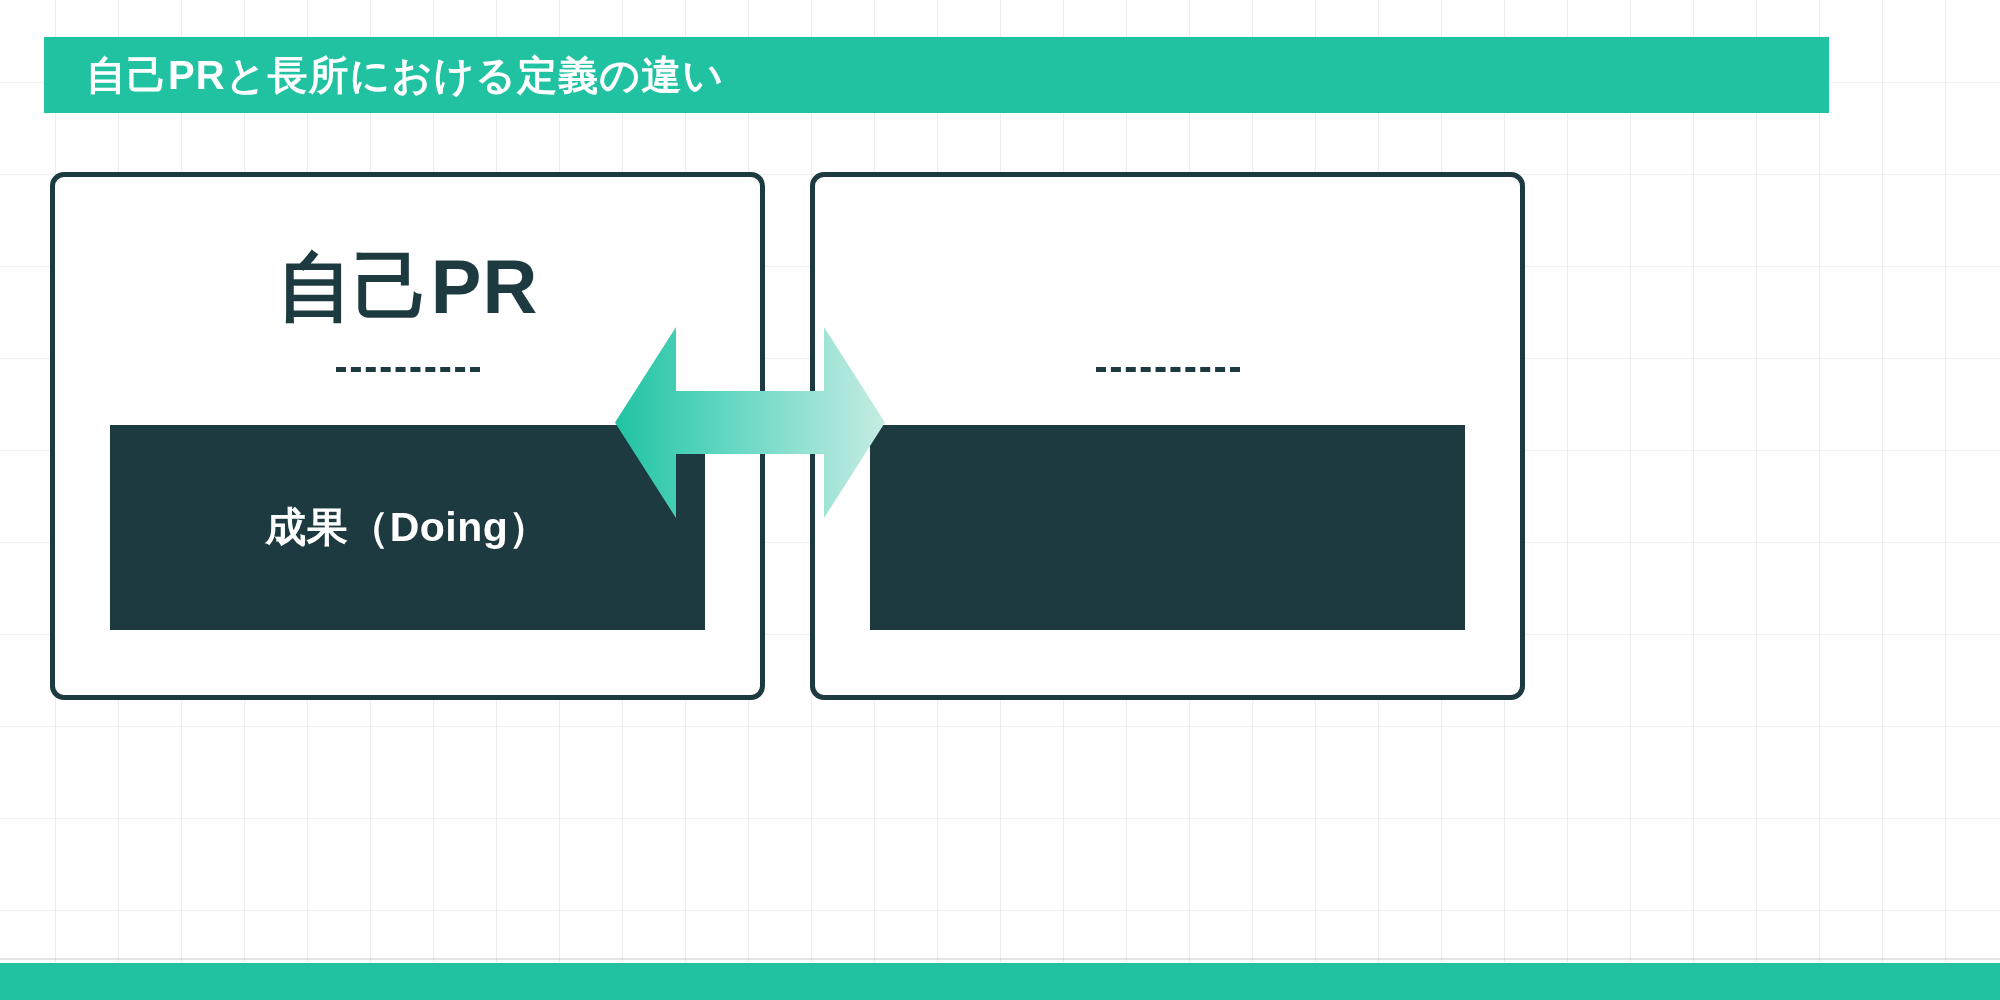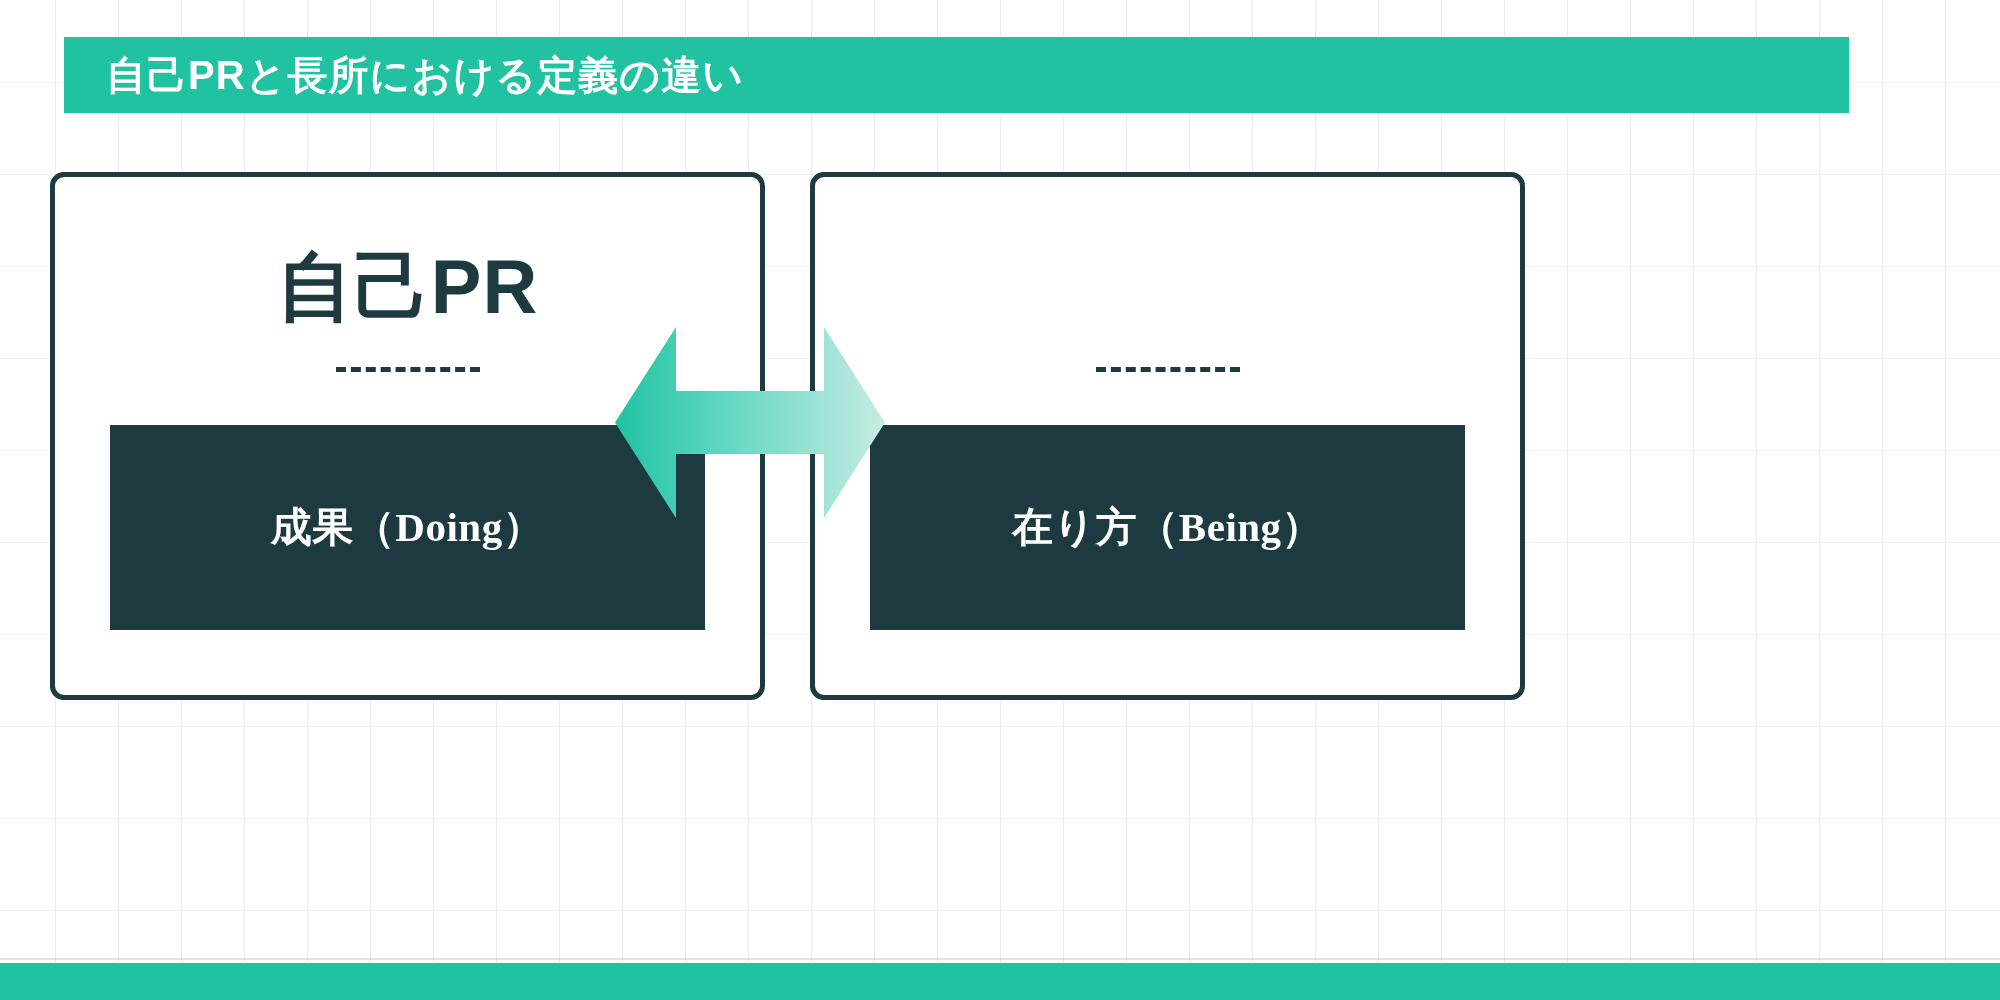--- a/index.html
+++ b/index.html
@@ -17,21 +17,21 @@
     background-image:
       linear-gradient(to right, rgba(0,0,0,0.075) 1px, transparent 1px),
       linear-gradient(to bottom, rgba(0,0,0,0.055) 1px, transparent 1px);
     background-size:63px 92px;
     background-position:-8px -10px;
   }
 
   
   #title-banner{
     position:absolute;
-    left:64px;top:37px;
+    left:44px;top:37px;
     width:1785px;height:76px;
     background:#21c2a2;
     display:flex;align-items:center;
   }
   #title-text{
     color:#ffffff;
     font-size:40px;
     font-weight:700;
     letter-spacing:1px;
     margin-left:42px;
@@ -77,21 +77,20 @@
     position:absolute;
     left:55px;right:55px;
     top:248px;
     height:205px;
     background:#1c3a40;
     display:flex;
     flex-direction:column;
     align-items:center;
     justify-content:center;
     gap:10px;
-    font-family:Liberation Serif, serif;
   }
   .dark-panel .line{
     color:#ffffff;
     font-size:41px;
     font-weight:700;
     line-height:1.25;
     white-space:nowrap;
     letter-spacing:0.5px;
   }
 
@@ -130,21 +129,20 @@
     <div class="card-heading">自己PR</div>
     <div class="card-divider"></div>
     <div class="dark-panel">
       <div class="line">成果（Doing）</div>
     </div>
   </div>
 
   <div id="card-right" class="card">
     <div class="card-divider"></div>
     <div class="dark-panel">
-      <div class="line">在り方（Being）</div>
     </div>
   </div>
 
   <svg id="center-arrow" viewBox="0 0 270 235">
     <defs>
       <linearGradient id="agrad" x1="0" y1="0" x2="1" y2="0">
         <stop offset="0" stop-color="#20c3a3"></stop>
         <stop offset="0.42" stop-color="#64d7c2"></stop>
         <stop offset="1" stop-color="#c6ece3"></stop>
       </linearGradient>

